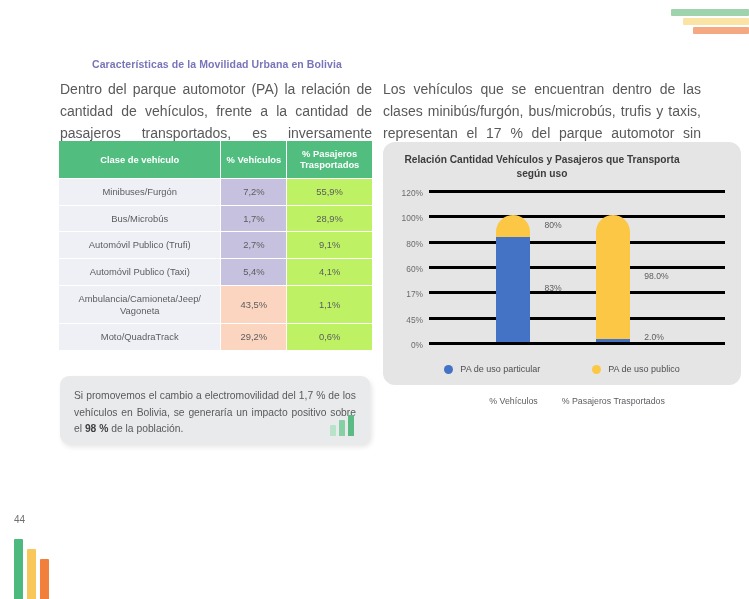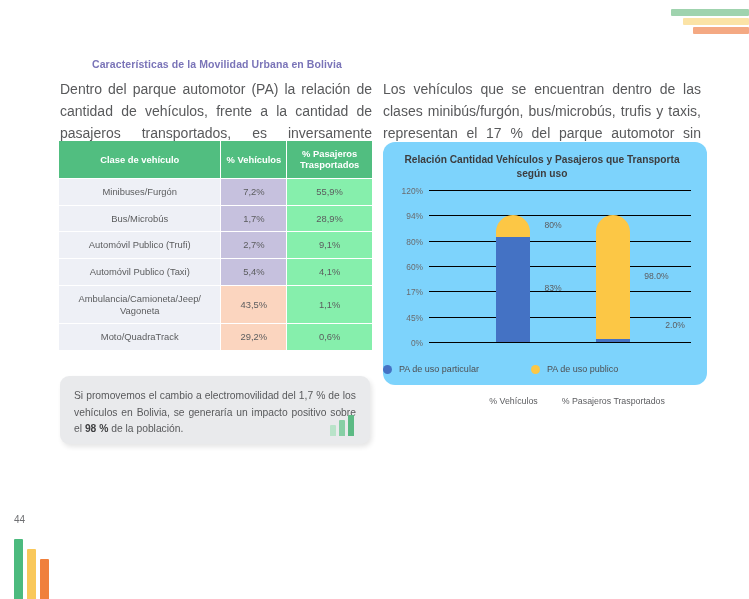--- a/index.html
+++ b/index.html
@@ -46,67 +46,67 @@
   table.vt th.c1 { width:162px; }
   table.vt th.c2 { width:65px; }
   table.vt th.c3 { width:85px; }
   table.vt td {
     font-size:9.4px; color:#5b5c5e; text-align:center; vertical-align:middle;
     padding:7px 4px; line-height:1.25; background:#eef0f6;
   }
   table.vt td.name { background:#eef0f6; }
   table.vt td.v-purple { background:#c6c1de; }
   table.vt td.v-peach  { background:#fbd5bf; }
-  table.vt td.p-cell   { background:#86efac; }
+  table.vt td.p-cell   { background:#bef264; }
 
   
   .callout {
     position:absolute; left:60px; top:376px; width:310px; height:68px;
     background:#e9eaec; border-radius:9px;
     box-shadow: 2px 3px 5px rgba(0,0,0,.10);
   }
   .callout .ctext {
     position:absolute; left:14px; top:12px; width:282px;
     font-size:10.3px; line-height:1.62; color:#58595b; text-align:justify;
   }
   .callout b { font-weight:700; color:#3e3f41; }
   .callout .mini { position:absolute; right:14px; bottom:8px; width:26px; height:22px; }
   .callout .mini i { position:absolute; bottom:0; width:6px; border-radius:1px 1px 0 0; display:block; }
   .callout .mini .m1 { left:0;  height:11px; background:#b9e3c9; }
   .callout .mini .m2 { left:9px; height:16px; background:#87cfa5; }
   .callout .mini .m3 { left:18px;height:21px; background:#5cba84; }
 
   
   .chart-card {
-    position:absolute; left:383px; top:142px; width:324px; height:243px;
-    background:#7dd3fc; border-radius:12px;
+    position:absolute; left:383px; top:142px; width:358px; height:243px;
+    background:#e5e5e5; border-radius:12px;
   }
   .chart-title {
     position:absolute; left:20px; top:11px; width:278px;
     text-align:center; font-size:10.2px; font-weight:700; color:#3d3d3f; line-height:1.35;
   }
   .plot { position:absolute; left:46px; top:48px; right:16px; height:152px; }
-  .gridrow { position:absolute; left:0; right:0; height:0; border-top:1px solid #000000; }
+  .gridrow { position:absolute; left:0; right:0; height:0; border-top:3px solid #000000; }
   .ytick {
     position:absolute; right:100%; transform:translateY(-50%);
     padding-right:6px; font-size:8.4px; color:#6a6b6e; white-space:nowrap;
   }
   .bargroup { position:absolute; bottom:0; width:34px; height:100%; }
   .seg { position:absolute; left:0; width:100%; }
   .seg.blue   { background:#4472c4; }
   .seg.yellow { background:#fcc745; }
   .seg.cap    { border-radius:17px 17px 0 0; }
   .dlabel { position:absolute; font-size:8.6px; color:#5c5d60; white-space:nowrap; }
   .xlabel {
     position:absolute; top:206px; text-align:center;
     font-size:8.8px; color:#5c5d60; white-space:nowrap; transform:translateX(-50%);
   }
   .legend {
     position:absolute; left:0; right:0; top:222px;
-    display:flex; justify-content:flex-start; gap:52px; align-items:center;
+    display:flex; justify-content:center; gap:52px; align-items:center;
   }
   .legend .item { display:flex; align-items:center; gap:7px; font-size:9px; color:#4e4f52; }
   .legend .dot { width:9px; height:9px; border-radius:50%; display:block; }
   .legend .dot.blue { background:#4472c4; }
   .legend .dot.yellow { background:#fcc745; }
 
   .pagenum {
     position:absolute; left:14px; top:514px;
     font-size:10px; color:#6e6f72;
   }
@@ -195,39 +195,39 @@
         <div class="gridrow" style="top: 101.333px;">
           <span class="ytick">17%</span>
         </div>
         <div class="gridrow" style="top: 76px;">
           <span class="ytick">60%</span>
         </div>
         <div class="gridrow" style="top: 50.6667px;">
           <span class="ytick">80%</span>
         </div>
         <div class="gridrow" style="top: 25.3333px;">
-          <span class="ytick">94%</span>
+          <span class="ytick">100%</span>
         </div>
         <div class="gridrow" style="top: 0px;">
           <span class="ytick">120%</span>
         </div>
         <div class="bargroup" style="left: 67.48px;">
           <div class="seg blue" style="bottom: 0px; height: 105.133px;"></div>
           <div class="seg yellow cap" style="bottom: 105.133px; height: 21.5333px;"></div>
         </div>
         <div class="xlabel" style="left: 84.48px;">% Vehículos</div>
         <div class="dlabel" style="left: 115.48px; top: 30.1px;">80%</div>
         <div class="dlabel" style="left: 115.48px; top: 93.4333px;">83%</div>
         <div class="bargroup" style="left: 167.32px;">
           <div class="seg blue" style="bottom: 0px; height: 2.53333px;"></div>
           <div class="seg yellow cap" style="bottom: 2.53333px; height: 124.133px;"></div>
         </div>
         <div class="xlabel" style="left: 184.32px;">% Pasajeros Trasportados</div>
         <div class="dlabel" style="left: 215.32px; top: 81.4px;">98.0%</div>
-        <div class="dlabel" style="left: 215.32px; top: 130px; margin-left: 21px;">2.0%</div>
+        <div class="dlabel" style="left: 215.32px; top: 142px;">2.0%</div>
       </div>
 
     <div class="legend">
       <div class="item">
         <span class="dot blue"></span>
         <span>PA de uso particular</span>
       </div>
       <div class="item">
         <span class="dot yellow"></span>
         <span>PA de uso publico</span>

